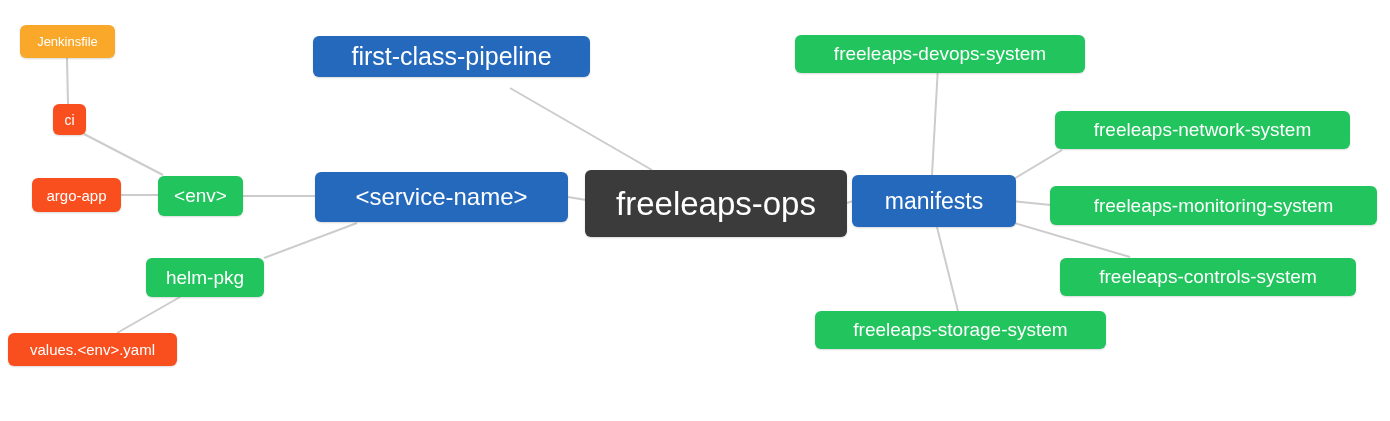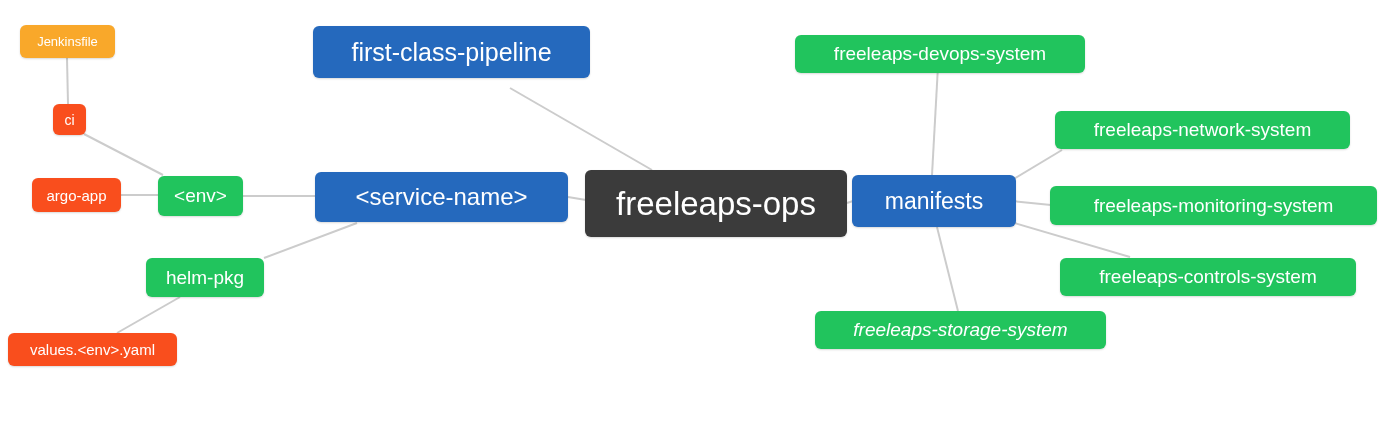--- a/index.html
+++ b/index.html
@@ -24,21 +24,21 @@
     box-sizing:border-box;
     user-select:none;
   }
   
   .n-jenkinsfile        {left:20px;  top:25px;  width:95px;  height:33px; font-size:13px;}
   .n-ci                 {left:53px;  top:104px; width:33px;  height:31px; font-size:14px;}
   .n-argo-app           {left:32px;  top:178px; width:89px;  height:34px; font-size:15px;}
   .n-env                {left:158px; top:176px; width:85px;  height:40px; font-size:19px;}
   .n-helm-pkg           {left:146px; top:258px; width:118px; height:39px; font-size:19px;}
   .n-values-env-yaml    {left:8px;   top:333px; width:169px; height:33px; font-size:15px;}
-  .n-first-class-pipeline{left:313px;top:26px;  width:277px; height:52px; font-size:25px;}
+  .n-first-class-pipeline{left:313px;top:36px;  width:277px; height:41px; font-size:25px;}
   .n-service-name       {left:315px; top:172px; width:253px; height:50px; font-size:24px;}
   .n-freeleaps-ops      {left:585px; top:170px; width:262px; height:67px; font-size:33px;}
   .n-manifests          {left:852px; top:175px; width:164px; height:52px; font-size:23px;}
   .n-devops-system      {left:795px; top:28px;  width:290px; height:38px; font-size:19px;}
   .n-network-system     {left:1055px;top:111px; width:295px; height:38px; font-size:19px;}
   .n-monitoring-system  {left:1050px;top:186px; width:327px; height:39px; font-size:19px;}
   .n-controls-system    {left:1060px;top:258px; width:296px; height:38px; font-size:19px;}
   .n-storage-system     {left:815px; top:311px; width:291px; height:38px; font-size:19px;}
 </style>
 </head>
@@ -70,15 +70,15 @@
   <div class="node n-helm-pkg" style="background: rgb(33, 196, 93);">helm-pkg</div>
   <div class="node n-values-env-yaml" style="background: rgb(249, 78, 29);">values.&lt;env&gt;.yaml</div>
   <div class="node n-first-class-pipeline" style="background: rgb(37, 105, 189);">first-class-pipeline</div>
   <div class="node n-service-name" style="background: rgb(37, 105, 189);">&lt;service-name&gt;</div>
   <div class="node n-freeleaps-ops" style="background: rgb(59, 59, 59);">freeleaps-ops</div>
   <div class="node n-manifests" style="background: rgb(37, 105, 189);">manifests</div>
   <div class="node n-devops-system" style="background: rgb(33, 196, 93); margin-top: 7px;">freeleaps-devops-system</div>
   <div class="node n-network-system" style="background: rgb(33, 196, 93);">freeleaps-network-system</div>
   <div class="node n-monitoring-system" style="background: rgb(33, 196, 93);">freeleaps-monitoring-system</div>
   <div class="node n-controls-system" style="background: rgb(33, 196, 93);">freeleaps-controls-system</div>
-  <div class="node n-storage-system" style="background: rgb(33, 196, 93); font-style: italic;">freeleaps-storage-system</div>
+  <div class="node n-storage-system" style="background: rgb(33, 196, 93);">freeleaps-storage-system</div>
 
 </div>
 
 </body></html>

